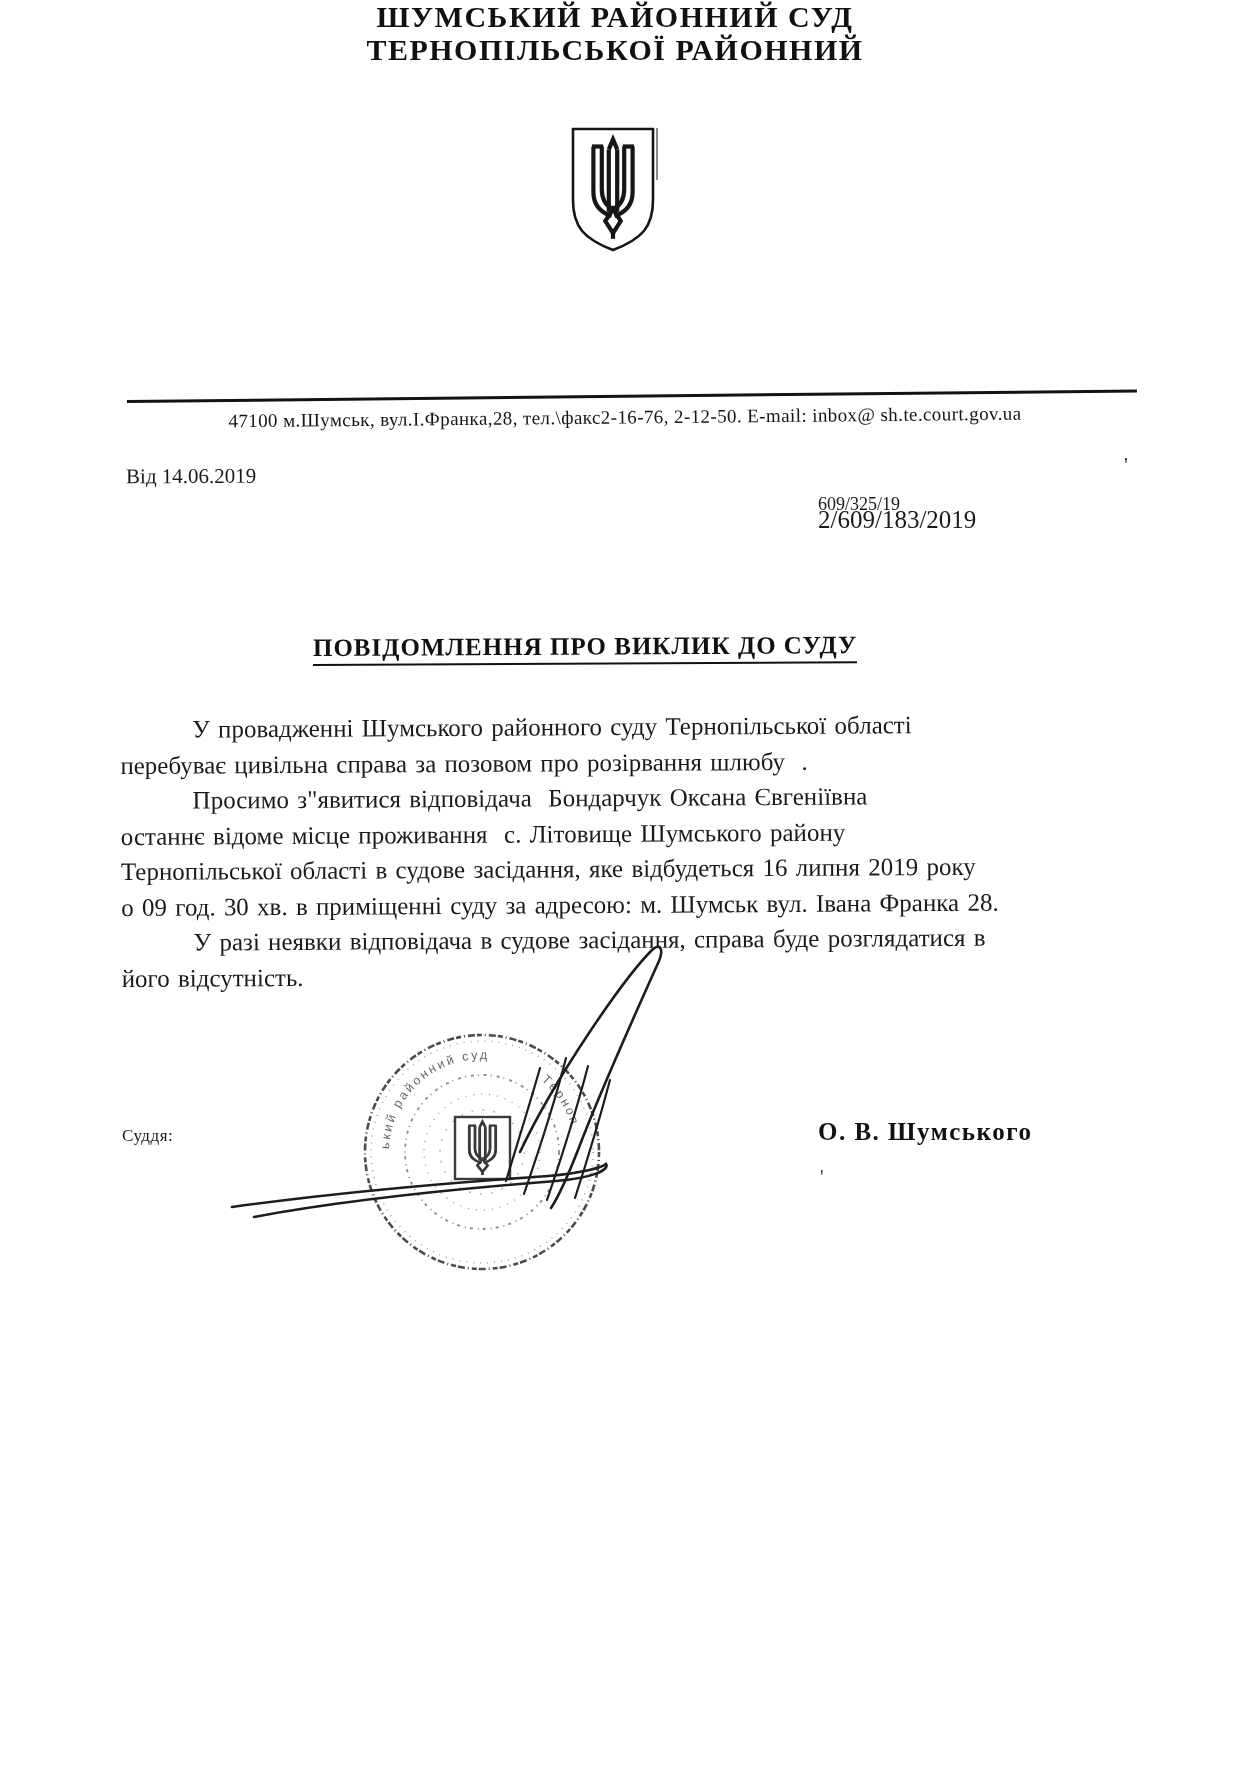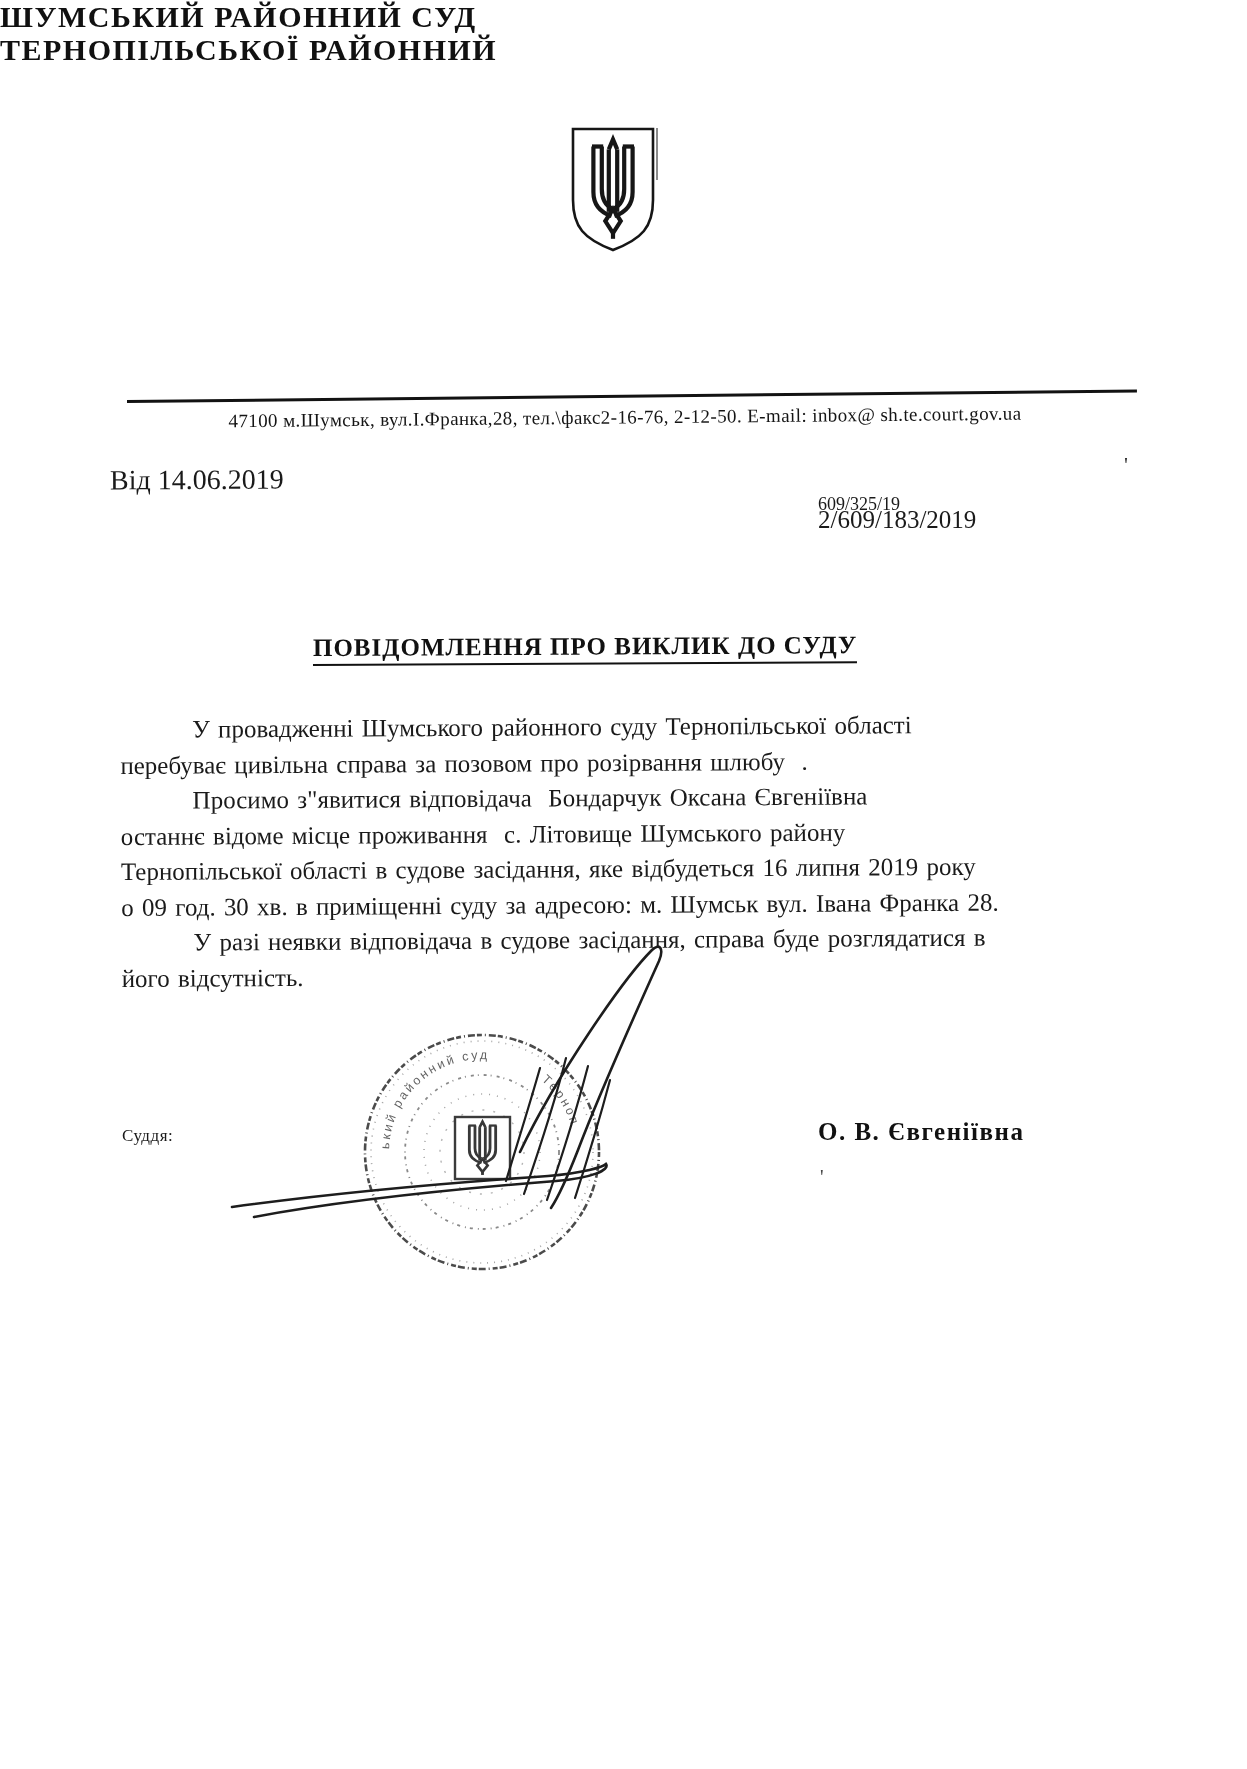--- a/index.html
+++ b/index.html
@@ -10,20 +10,21 @@
     background:#ffffff;
     font-family:"Liberation Serif", serif;
     color:#1a1a1a;
     overflow:hidden;
   }
   .abs{position:absolute;}
 
   
   .court-name{
     left:0; top:276; width:1230px;
+    text-align:center;
     font-weight:bold;
     font-size:30px;
     letter-spacing:1.5px;
     line-height:33px;
     color:#111;
   }
   .header-rule{
     left:127px; top:400px; width:1010px; height:3px;
     background:#121212;
     transform:rotate(-0.6deg);
@@ -38,22 +39,22 @@
     transform:rotate(-0.55deg);
     transform-origin:left center;
     white-space:nowrap;
   }
   .stray-line{
     left:656px; top:128px; width:2px; height:52px;
     background:#2a2a2a; opacity:.55;
   }
 
   .date-line{
-    left:110px; top:464px;
-    font-size:28px;
+    left:126px; top:464px;
+    font-size:21px;
     transform:rotate(-0.3deg);
   }
   .case-no-1{ left:818px; top:494px; font-size:18px; }
   .case-no-2{ left:818px; top:506px; font-size:25px; }
   .stray-apostrophe{ left:1124px; top:452px; font-size:22px; color:#333; }
 
   .doc-title{
     left:313px; top:634px;
     font-size:25px;
     font-weight:bold;
@@ -181,16 +182,16 @@
     <div class="body-line">перебуває цивільна справа за позовом про розірвання шлюбу  .</div>
     <div class="body-line indent">Просимо з"явитися відповідача  Бондарчук Оксана Євгеніївна</div>
     <div class="body-line">останнє відоме місце проживання  с. Літовище Шумського району</div>
     <div class="body-line">Тернопільської області в судове засідання, яке відбудеться 16 липня 2019 року</div>
     <div class="body-line">о 09 год. 30 хв. в приміщенні суду за адресою: м. Шумськ вул. Івана Франка 28.</div>
     <div class="body-line indent">У разі неявки відповідача в судове засідання, справа буде розглядатися в</div>
     <div class="body-line">його відсутність.</div>
   </div>
 
   <div class="abs judge-label">Суддя:</div>
-  <div class="abs judge-name">О. В. Євгеніївна</div>
+  <div class="abs judge-name">О. В. Шумського</div>
   <div class="abs stray-tick">'</div>
 
 </div>
 
 </body></html>

